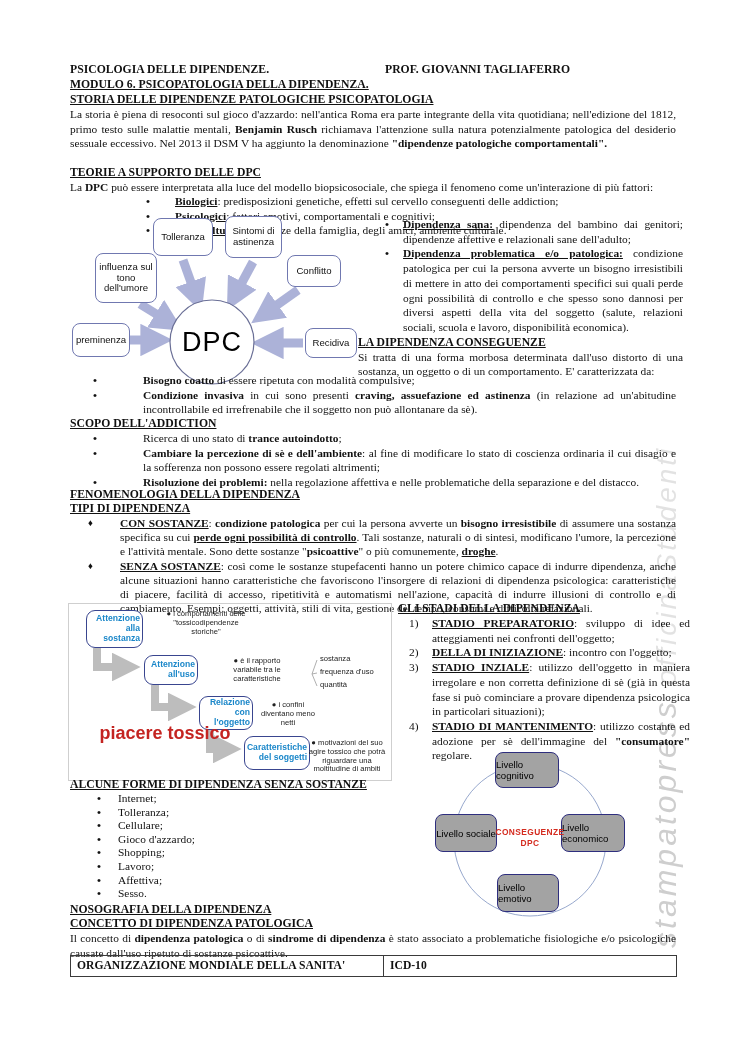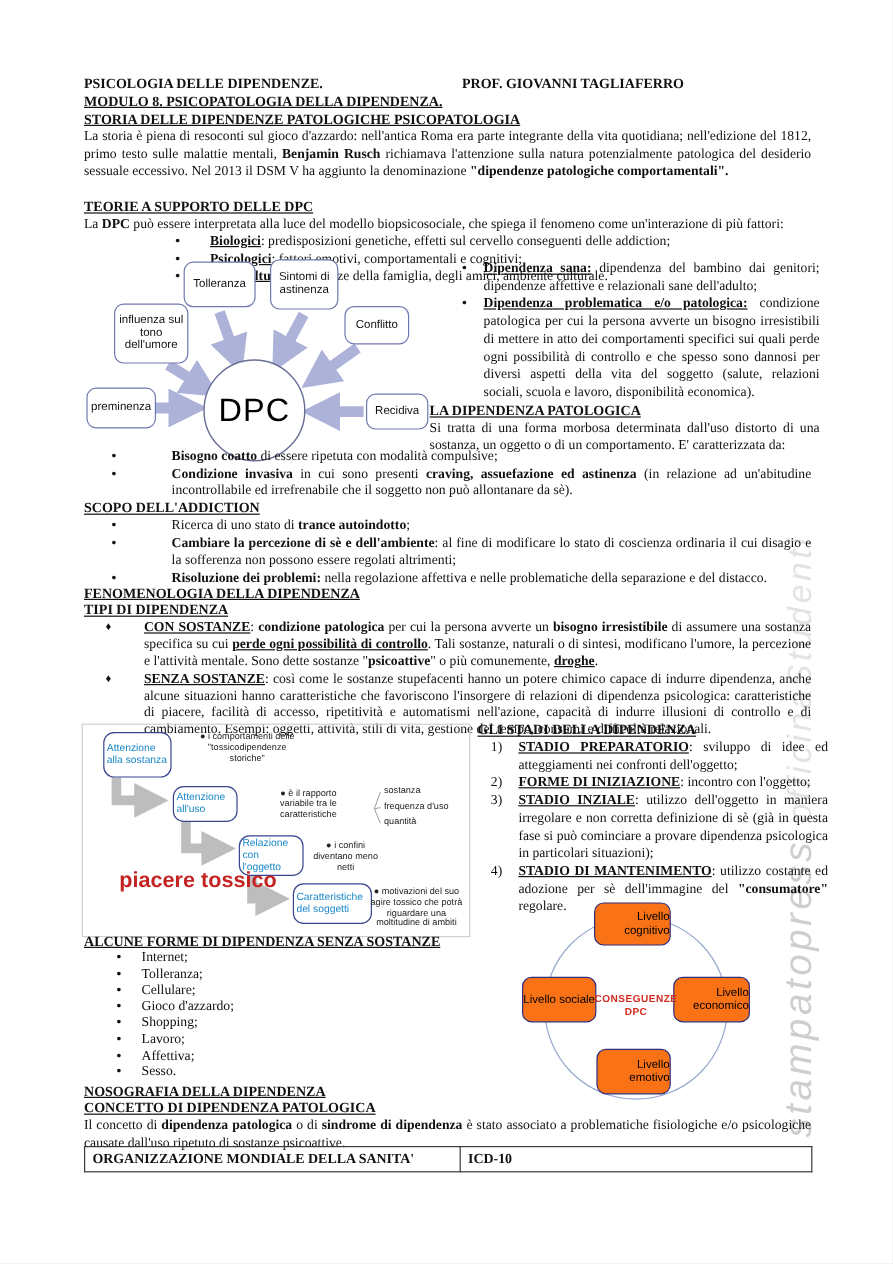--- a/index.html
+++ b/index.html
@@ -37,32 +37,32 @@
       font-family:"Liberation Sans",sans-serif;font-size:9.6px;line-height:10.8px;
       padding:2px;box-sizing:border-box}
   .dpc-center{position:absolute;left:100px;top:84px;width:84px;height:84px;display:flex;
       align-items:center;justify-content:center;font-family:"Liberation Sans",sans-serif;
       font-size:27px;letter-spacing:1px;color:#000}
   
   .d2{position:absolute;left:68px;top:603px;width:324px;height:178px;border:1px solid #cfcfcf;
       box-sizing:border-box;font-family:"Liberation Sans",sans-serif}
   .d2 svg{position:absolute;left:0;top:0}
   .bb{position:absolute;border:1.4px solid #39458f;border-radius:9px;background:#fff;
-      color:#1b87c9;font-weight:normal;font-size:8.6px;line-height:9.8px;display:flex;
-      align-items:center;justify-content:center;text-align:left;padding:2px;box-sizing:border-box}
+      color:#1b87c9;font-weight:bold;font-size:8.6px;line-height:9.8px;display:flex;
+      align-items:center;justify-content:center;text-align:right;padding:2px;box-sizing:border-box}
   .note{position:absolute;font-size:7.6px;line-height:8.8px;color:#222;text-align:center}
   .branch{position:absolute;font-size:7.6px;line-height:8.8px;color:#222;white-space:nowrap}
   .redtxt{position:absolute;left:8px;top:119px;width:176px;text-align:center;font-weight:bold;
       color:#c42421;font-size:18px;line-height:20px}
   
   .d3{position:absolute;left:425px;top:750px;width:210px;height:178px;font-family:"Liberation Sans",sans-serif}
   .d3 svg{position:absolute;left:0;top:0}
-  .cb{position:absolute;border:1.2px solid #2e2e7e;border-radius:8px;background:#f97316;color:#000;
+  .cb{position:absolute;border:1.2px solid #2e2e7e;border-radius:8px;background:#a3a3a3;color:#000;
       font-size:9.6px;line-height:11px;display:flex;align-items:center;justify-content:center;
-      text-align:right;box-sizing:border-box}
+      text-align:left;box-sizing:border-box}
   .d3-center{position:absolute;left:55px;top:77px;width:100px;text-align:center;color:#d42b1f;
       font-weight:bold;font-size:8.4px;line-height:10.5px;letter-spacing:.4px}
   
   .tbl{position:absolute;left:70px;top:955px;width:607px;border-collapse:collapse;
       font-size:11.6px;font-weight:bold}
   .tbl td{border:1.2px solid #3a3a3a;padding:3px 6px 4px;vertical-align:top}
   .tbl td:first-child{width:300px}
   
   .hdr{position:absolute;left:70px;top:63px;width:606px;font-size:11.7px;font-weight:bold;line-height:14px}
   .hdr .right{position:absolute;left:315px;top:0}
@@ -77,21 +77,21 @@
 
 <div class="page">
 
   <div class="wm"><span class="low">stampatopress</span><span class="up">officinaStudenti</span></div>
 
   <div class="hdr">
     <span>PSICOLOGIA DELLE DIPENDENZE.</span>
     <span class="right">PROF. GIOVANNI TAGLIAFERRO</span>
   </div>
 
-  <div class="blk h" style="top:78px">MODULO 8. PSICOPATOLOGIA DELLA DIPENDENZA.</div>
+  <div class="blk h" style="top:78px">MODULO 6. PSICOPATOLOGIA DELLA DIPENDENZA.</div>
   <div class="blk h" style="top:93px">STORIA DELLE DIPENDENZE PATOLOGICHE PSICOPATOLOGIA</div>
   <div class="blk p" style="top:107px"><span>La storia è piena di resoconti sul gioco d'azzardo: nell'antica Roma era parte integrante della vita quotidiana; nell'edizione del 1812, primo testo sulle malattie mentali, </span><span class="seg-b">Benjamin Rusch</span><span> richiamava l'attenzione sulla natura potenzialmente patologica del desiderio sessuale eccessivo. Nel 2013 il DSM V ha aggiunto la denominazione </span><span class="seg-b">"dipendenze patologiche comportamentali".</span></div>
 
   <div class="blk h" style="top:166px">TEORIE A SUPPORTO DELLE DPC</div>
   <div class="blk p" style="top:180px"><span>La </span><span class="seg-b">DPC</span><span> può essere interpretata alla luce del modello biopsicosociale, che spiega il fenomeno come un'interazione di più fattori:</span></div>
   <ul class="blk list1" style="top:194px">
     <li><span class="seg-b seg-u">Biologici</span><span>: predisposizioni genetiche, effetti sul cervello conseguenti delle addiction;</span></li>
     <li><span class="seg-b seg-u">Psicologici</span><span>: fattori emotivi, comportamentali e cognitivi;</span></li>
     <li><span class="seg-b seg-u">Socioculturali</span><span>: influenze della famiglia, degli amici, ambiente culturale.</span></li>
   </ul>
@@ -118,21 +118,21 @@
     <div class="db" style="left:2px;top:107px;width:58px;height:34px">preminenza</div>
     <div class="db" style="left:235px;top:112px;width:52px;height:30px">Recidiva</div>
     <div class="dpc-center">DPC</div>
   </div>
 
   <div class="colA">
     <ul class="list2">
       <li><span class="seg-b seg-u">Dipendenza sana:</span><span> dipendenza del bambino dai genitori; dipendenze affettive e relazionali sane dell'adulto;</span></li>
       <li><span class="seg-b seg-u">Dipendenza problematica e/o patologica:</span><span> condizione patologica per cui la persona avverte un bisogno irresistibili di mettere in atto dei comportamenti specifici sui quali perde ogni possibilità di controllo e che spesso sono dannosi per diversi aspetti della vita del soggetto (salute, relazioni sociali, scuola e lavoro, disponibilità economica).</span></li>
     </ul>
-    <div class="h">LA DIPENDENZA PATOLOGICA</div>
+    <div class="h">LA DIPENDENZA CONSEGUENZE</div>
     <div class="p"><span>Si tratta di una forma morbosa determinata dall'uso distorto di una sostanza, un oggetto o di un comportamento. E' caratterizzata da:</span></div>
   </div>
 
   <ul class="blk list3" style="top:373px">
     <li><span class="seg-b">Bisogno coatto</span><span> di essere ripetuta con modalità compulsive;</span></li>
     <li><span class="seg-b">Condizione invasiva</span><span> in cui sono presenti </span><span class="seg-b">craving, assuefazione ed astinenza</span><span> (in relazione ad un'abitudine incontrollabile ed irrefrenabile che il soggetto non può allontanare da sè).</span></li>
   </ul>
 
   <div class="blk h" style="top:417px">SCOPO DELL'ADDICTION</div>
   <ul class="blk list3" style="top:431px">
@@ -175,21 +175,21 @@
     <div class="note" style="left:236px;top:135px;width:84px">● motivazioni del suo agire tossico che potrà riguardare una moltitudine di ambiti</div>
     <div class="redtxt">
       <div>piacere tossico</div>
     </div>
   </div>
 
   <div class="colB">
     <div class="h">GLI STADI DELLA DIPENDENZA</div>
     <ol class="stadi">
       <li><span class="num">1)</span><span><span class="seg-b seg-u">STADIO PREPARATORIO</span><span>: sviluppo di idee ed atteggiamenti nei confronti dell'oggetto;</span></span></li>
-      <li><span class="num">2)</span><span><span class="seg-b seg-u">FORME DI INIZIAZIONE</span><span>: incontro con l'oggetto;</span></span></li>
+      <li><span class="num">2)</span><span><span class="seg-b seg-u">DELLA DI INIZIAZIONE</span><span>: incontro con l'oggetto;</span></span></li>
       <li><span class="num">3)</span><span><span class="seg-b seg-u">STADIO INZIALE</span><span>: utilizzo dell'oggetto in maniera irregolare e non corretta definizione di sè (già in questa fase si può cominciare a provare dipendenza psicologica in particolari situazioni);</span></span></li>
       <li><span class="num">4)</span><span><span class="seg-b seg-u">STADIO DI MANTENIMENTO</span><span>: utilizzo costante ed adozione per sè dell'immagine del </span><span class="seg-b">"consumatore"</span><span> regolare.</span></span></li>
     </ol>
   </div>
 
   <div class="blk h" style="top:778px">ALCUNE FORME DI DIPENDENZA SENZA SOSTANZE</div>
   <ul class="blk list5" style="top:792px;width:320px">
     <li>Internet;</li>
     <li>Tolleranza;</li>
     <li>Cellulare;</li>

